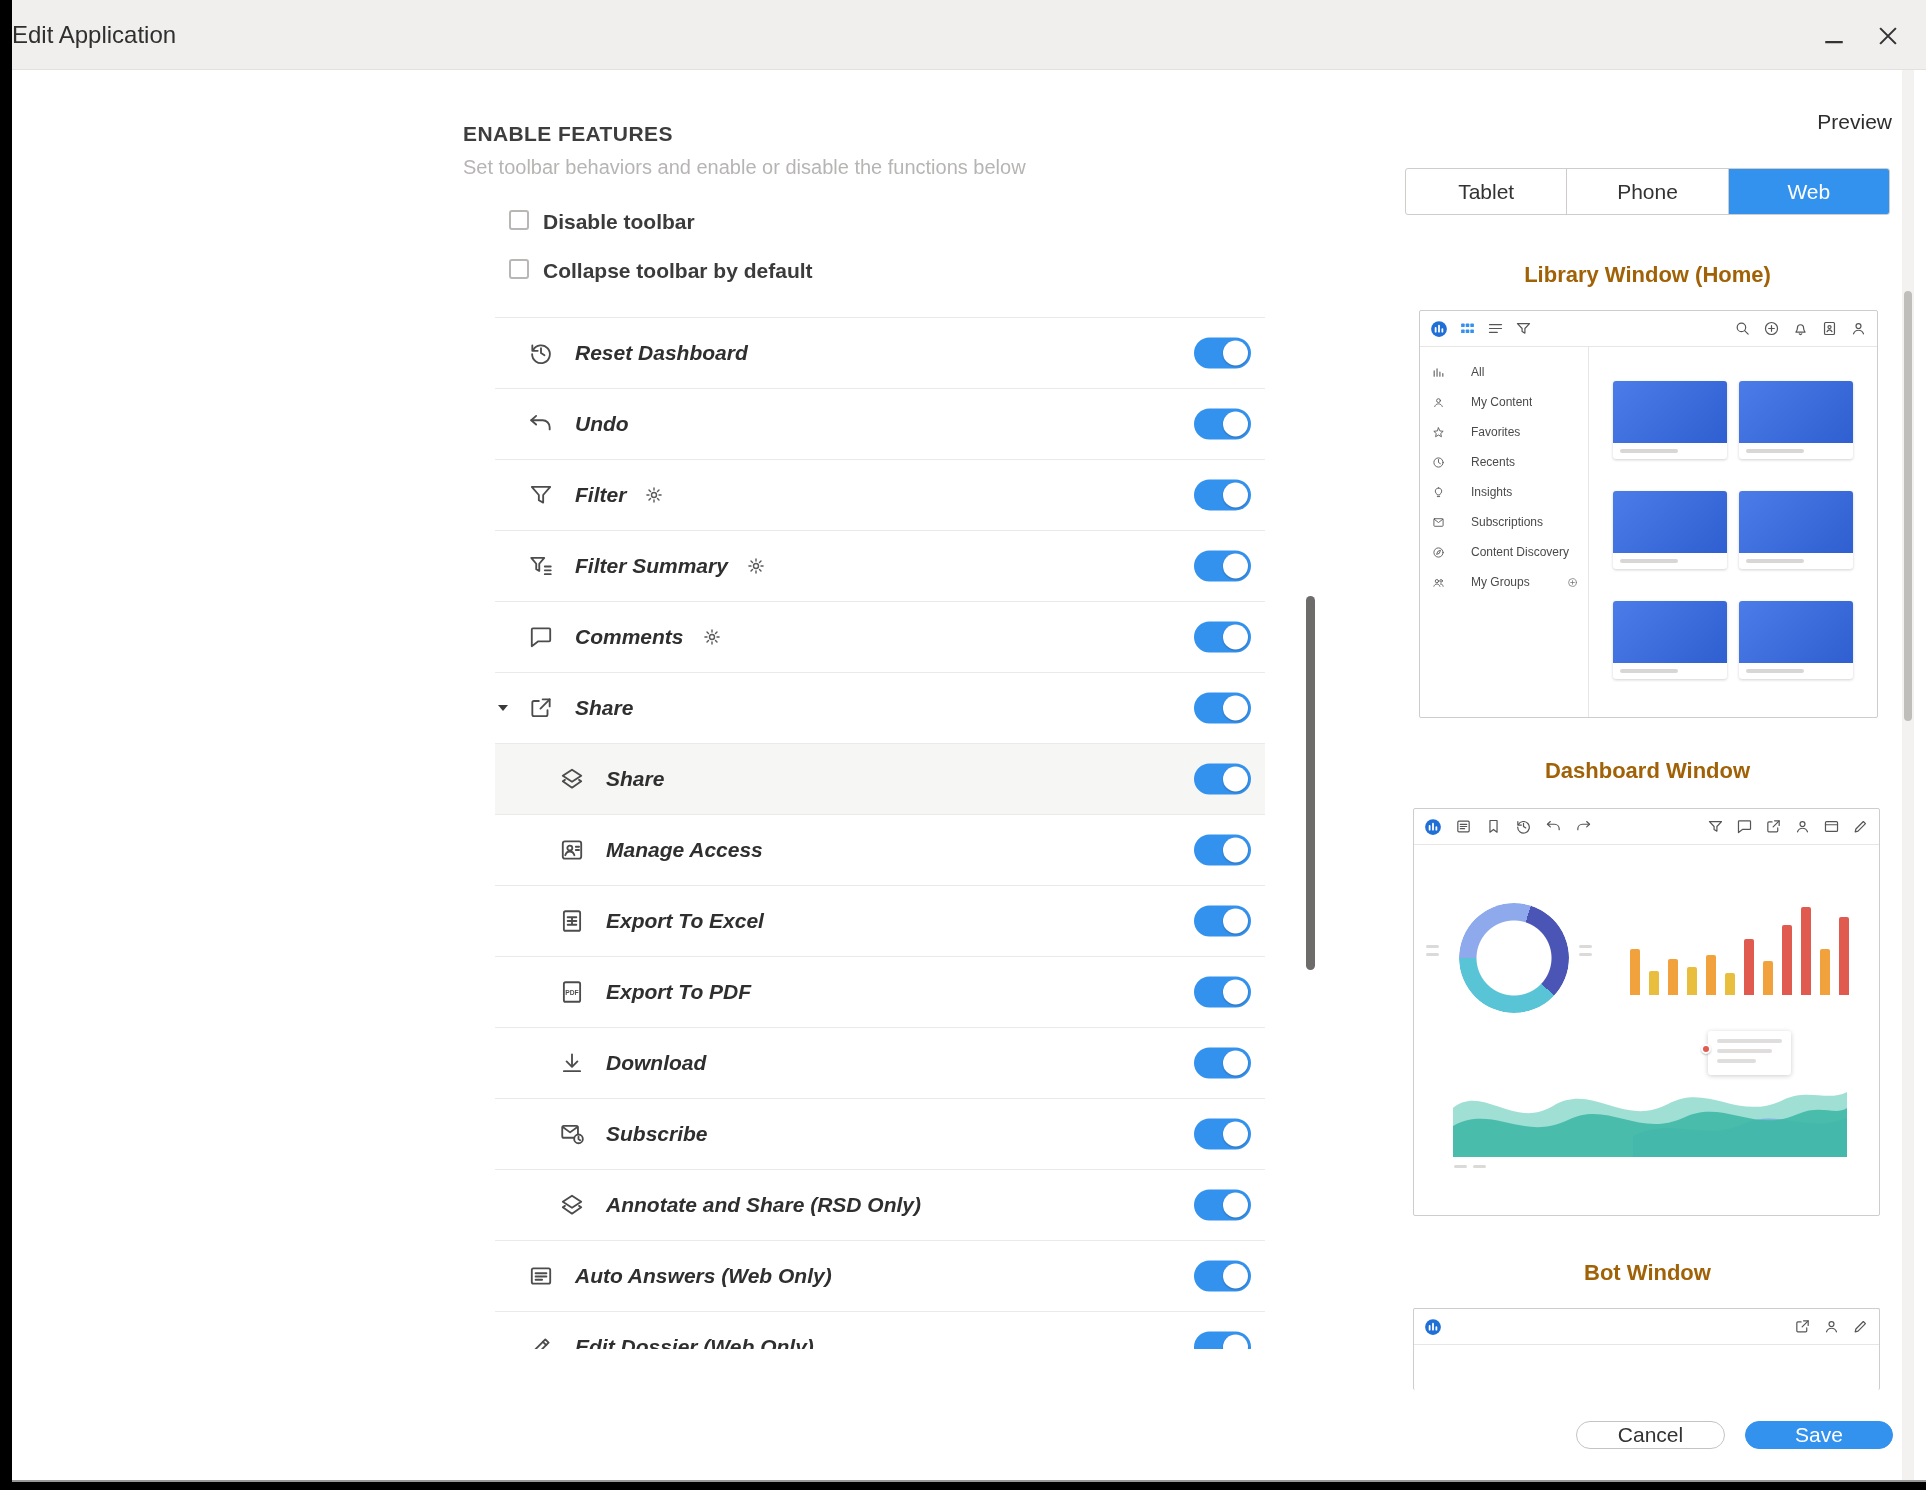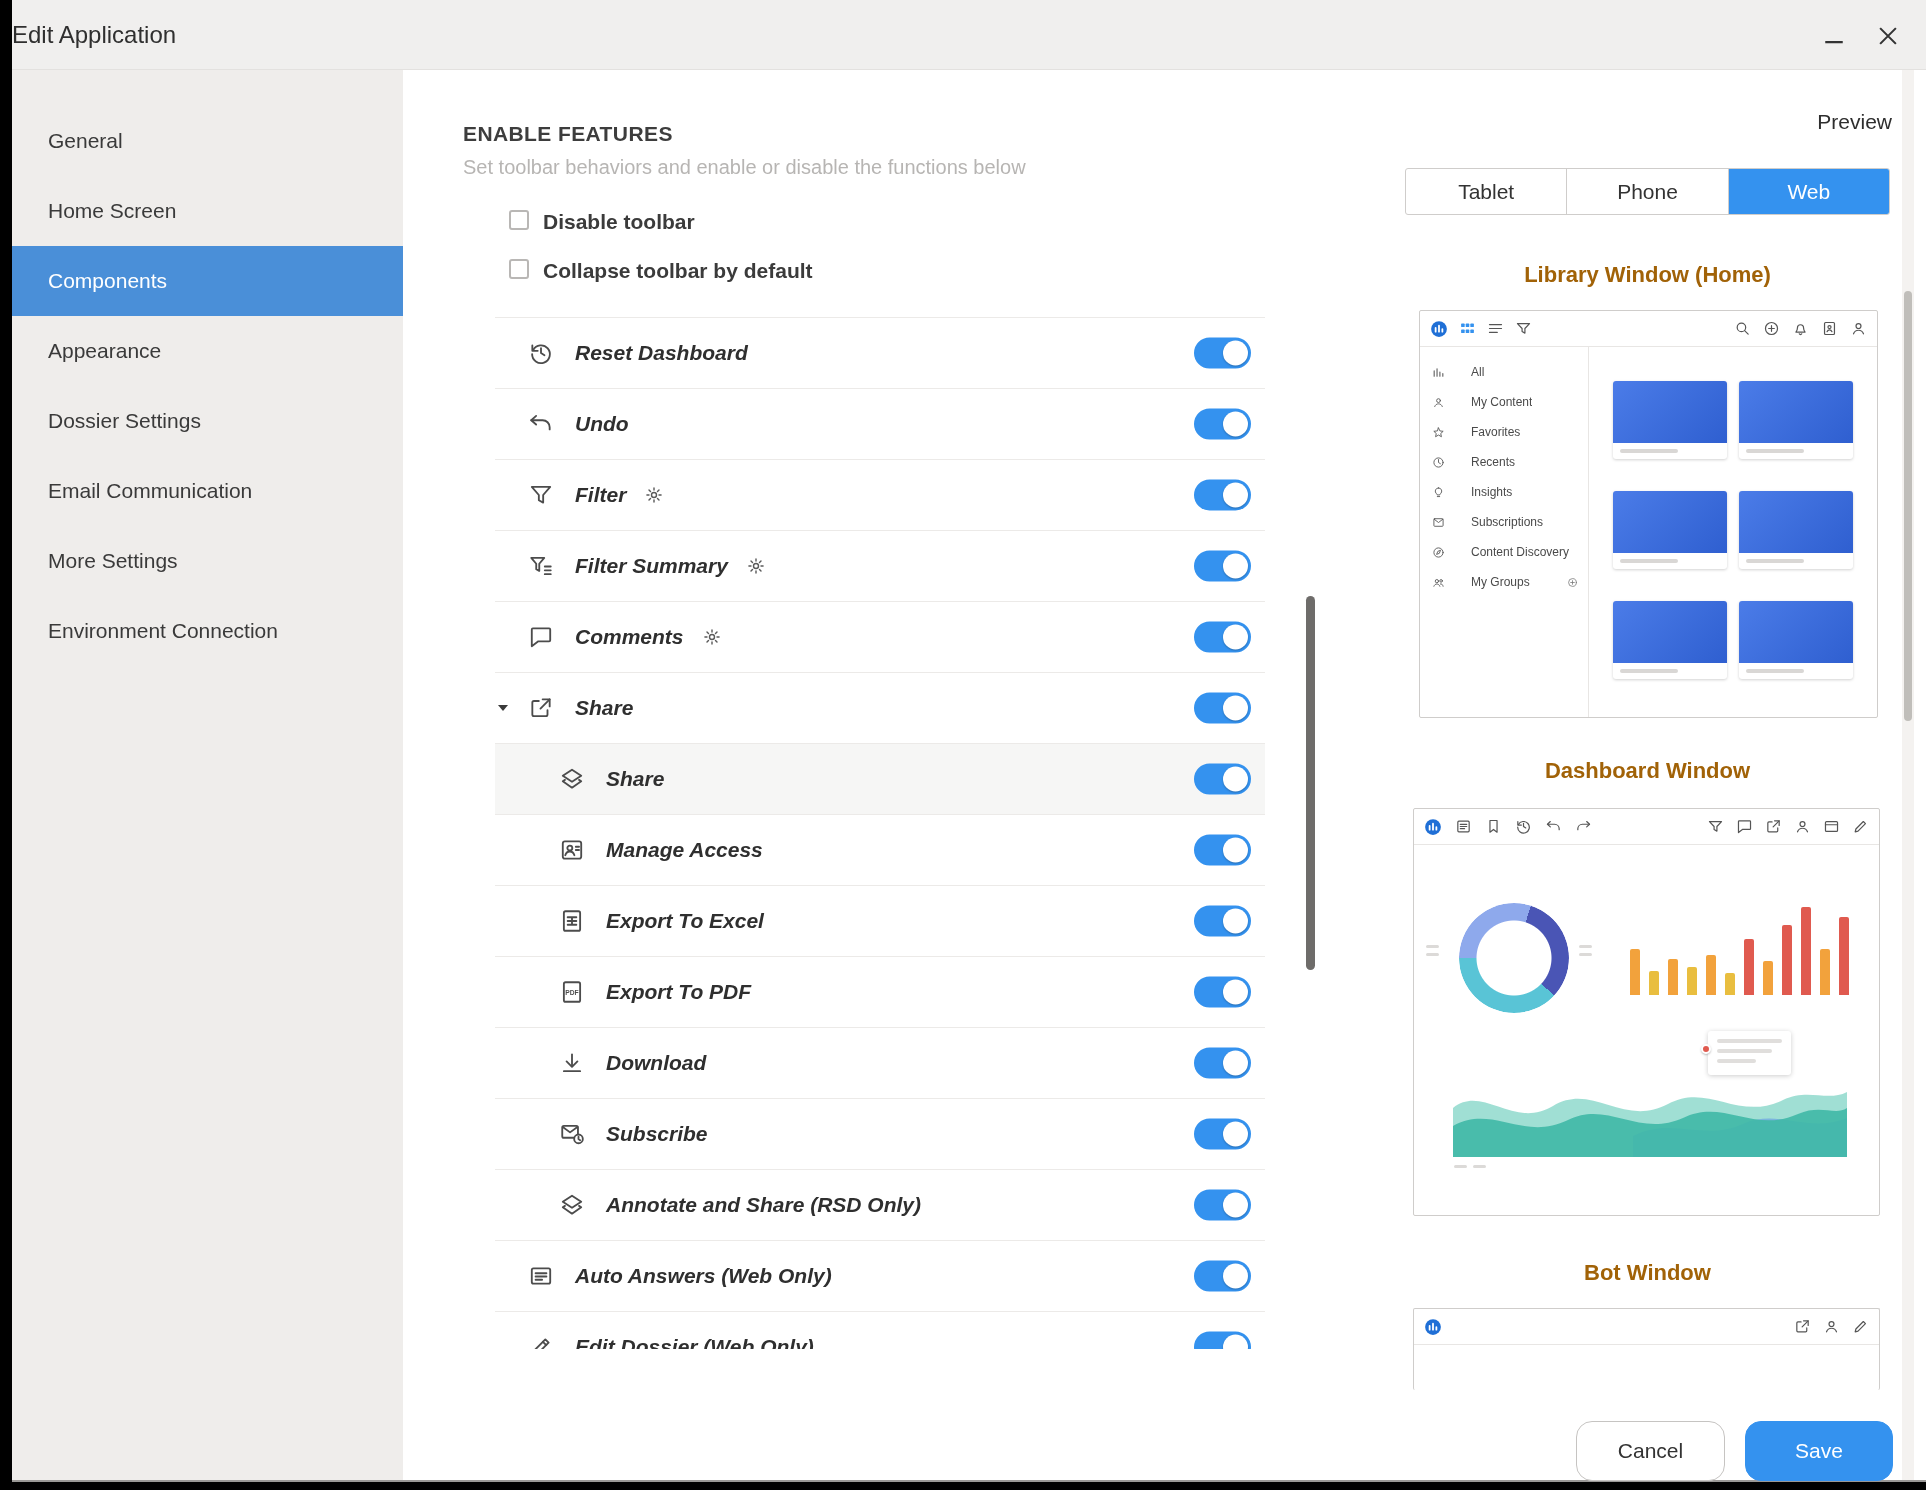--- a/index.html
+++ b/index.html
@@ -89,21 +89,21 @@
   .bar-chart { position:absolute; left:216px; top:60px; width:228px; height:90px; display:flex; align-items:flex-end; gap:9px; }
   .bar { width:10px; border-radius:2px 2px 0 0; }
   .area-chart { position:absolute; left:39px; top:201px; width:394px; height:111px; }
   .mini-card { position:absolute; left:294px; top:186px; width:83px; height:44px; background:#fff; border-radius:3px;
                box-shadow:0 1px 5px rgba(0,0,0,.2); padding:8px 9px; display:flex; flex-direction:column; gap:6px; }
   .mini-line { height:4px; background:#e0dedc; border-radius:2px; }
   .mini-line.l1{width:100%;} .mini-line.l2{width:85%;} .mini-line.l3{width:60%;}
   .marker-dot { position:absolute; left:287px; top:199px; width:10px; height:10px; border-radius:50%;
                 background:#E05A4F; border:2px solid #fff; box-shadow:0 1px 2px rgba(0,0,0,.25); }
 
-  .footer-btn { position:absolute; top:1351px; height:60px; border-radius:16px; font-size:21px;
+  .footer-btn { position:absolute; top:1351px; height:28px; border-radius:16px; font-size:21px;
                 display:flex; align-items:center; justify-content:center; cursor:pointer; }
   .footer-cancel { left:201px; width:149px; background:#fff; border:1px solid #c6c4c2; color:#333; }
   .footer-save { left:370px; width:148px; background:#3492EF; border:1px solid #3492EF; color:#fff; }
 
   .outer-scrollbar { position:absolute; left:1890px; top:70px; width:12px; bottom:0; background:#f4f2f0; }
   .outer-thumb { position:absolute; left:2px; top:221px; width:8px; height:430px; border-radius:4px; background:#c0beba; cursor:pointer; }
 </style>
 </head>
 <body>
 
@@ -116,30 +116,20 @@
           <path d="M3 11.5h10" stroke="currentColor" stroke-width="1.3"></path>
         </svg>
       </span>
     <span class="win-btn close ic" data-name="close-button">
         <svg viewBox="0 0 16 16">
           <path d="m3.5 3.5 9 9M12.5 3.5l-9 9" stroke="currentColor" stroke-width="1.2"></path>
         </svg>
       </span>
   </div>
 
-  <nav class="sidebar" data-name="sidebar-nav">
-      <div class="sb-item" data-name="sidebar-item-general">General</div>
-      <div class="sb-item" data-name="sidebar-item-home-screen">Home Screen</div>
-      <div class="sb-item active" data-name="sidebar-item-components">Components</div>
-      <div class="sb-item" data-name="sidebar-item-appearance">Appearance</div>
-      <div class="sb-item" data-name="sidebar-item-dossier-settings">Dossier Settings</div>
-      <div class="sb-item" data-name="sidebar-item-email-communication">Email Communication</div>
-      <div class="sb-item" data-name="sidebar-item-more-settings">More Settings</div>
-      <div class="sb-item" data-name="sidebar-item-environment-connection">Environment Connection</div>
-    </nav>
 
   <main class="main" data-name="main-content">
     <h2 class="enable-heading" data-name="enable-features-heading">ENABLE FEATURES</h2>
     <p class="enable-sub" data-name="enable-features-subheading">Set toolbar behaviors and enable or disable the functions below</p>
 
     <div class="cb-row r1" data-name="disable-toolbar-row">
       <span class="checkbox" data-name="disable-toolbar-checkbox"></span>
       <span class="cb-label" data-name="disable-toolbar-label">Disable toolbar</span>
     </div>
     <div class="cb-row r2" data-name="collapse-toolbar-row">

